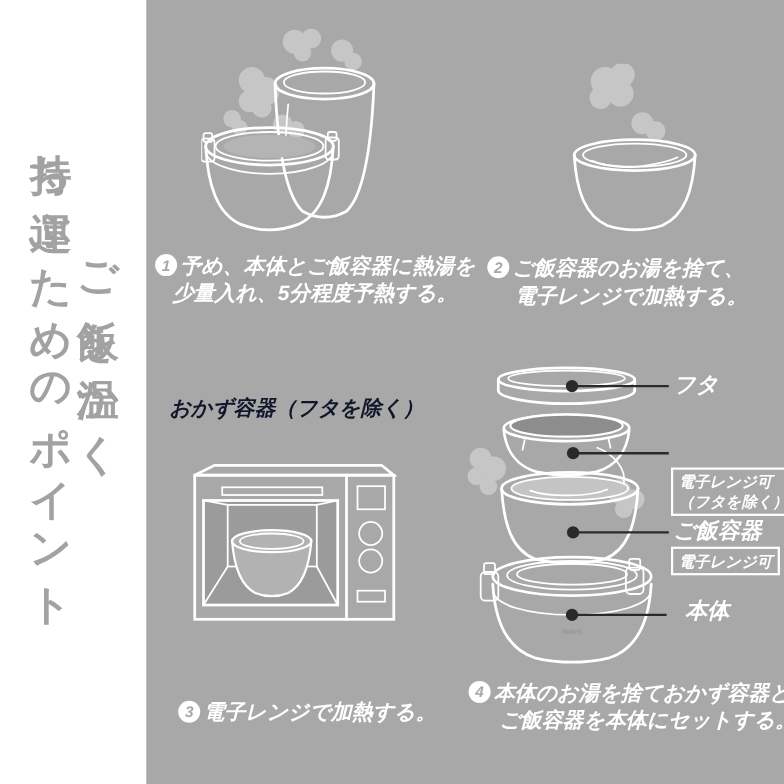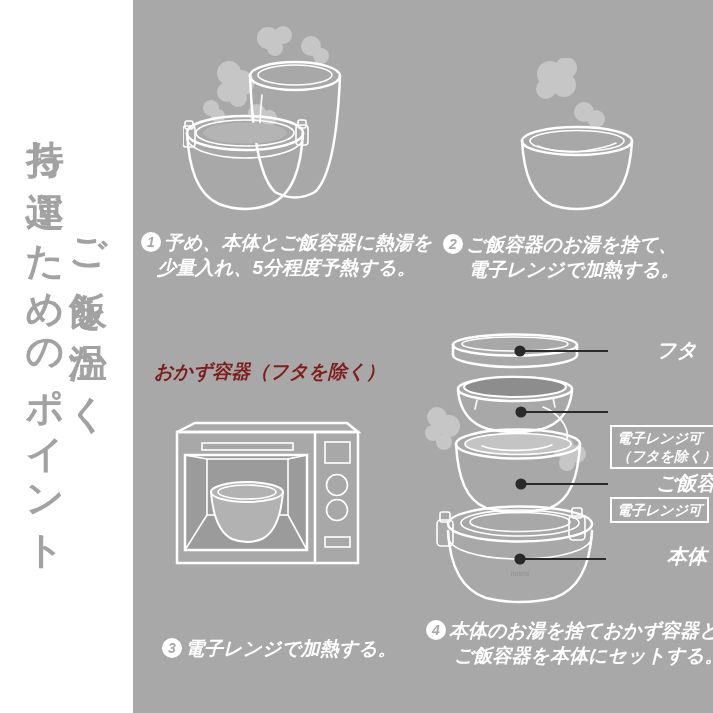--- a/index.html
+++ b/index.html
@@ -22,23 +22,23 @@
 
   .step { position:absolute; color:#ffffff; font-weight:700; font-size:19px; line-height:25px; white-space:nowrap; }
   .step .indent { padding-left:16px; }
   .step2 .indent { padding-left:25px; }
   .step4 .indent { padding-left:28px; }
   .num {
     display:inline-block; width:20px; height:20px; background:#ffffff; color:#a8a8a8;
     border-radius:50%; text-align:center; line-height:21px; font-size:14px; font-weight:700;
     margin-right:3px; vertical-align:2px;
   }
-  .note { position:absolute; left:21px; top:358px; color:#7f1d1d; font-weight:700; font-size:19px; line-height:27px; white-space:nowrap; }
-
-  .dlabel { position:absolute; color:#ffffff; font-weight:700; font-size:20px; line-height:22px; white-space:nowrap;margin-left:44px; }
+  .note { position:absolute; left:21px; top:358px; color:#0f172a; font-weight:700; font-size:19px; line-height:27px; white-space:nowrap; }
+
+  .dlabel { position:absolute; color:#ffffff; font-weight:700; font-size:20px; line-height:22px; white-space:nowrap; }
   .lbl-lid  { left:479px; top:339px; }
   .lbl-okazu{ left:479px; top:400px; }
   .lbl-rice { left:479px; top:472px;text-align:center; }
   .lbl-body { left:490px; top:545px; }
 
   .badge {
     position:absolute; border:2px solid #ffffff; color:#ffffff; font-weight:700;
     font-size:14px; line-height:18px; padding:2px 5px; white-space:nowrap;
   }
   .badge-okazu { left:477px; top:425px; }

